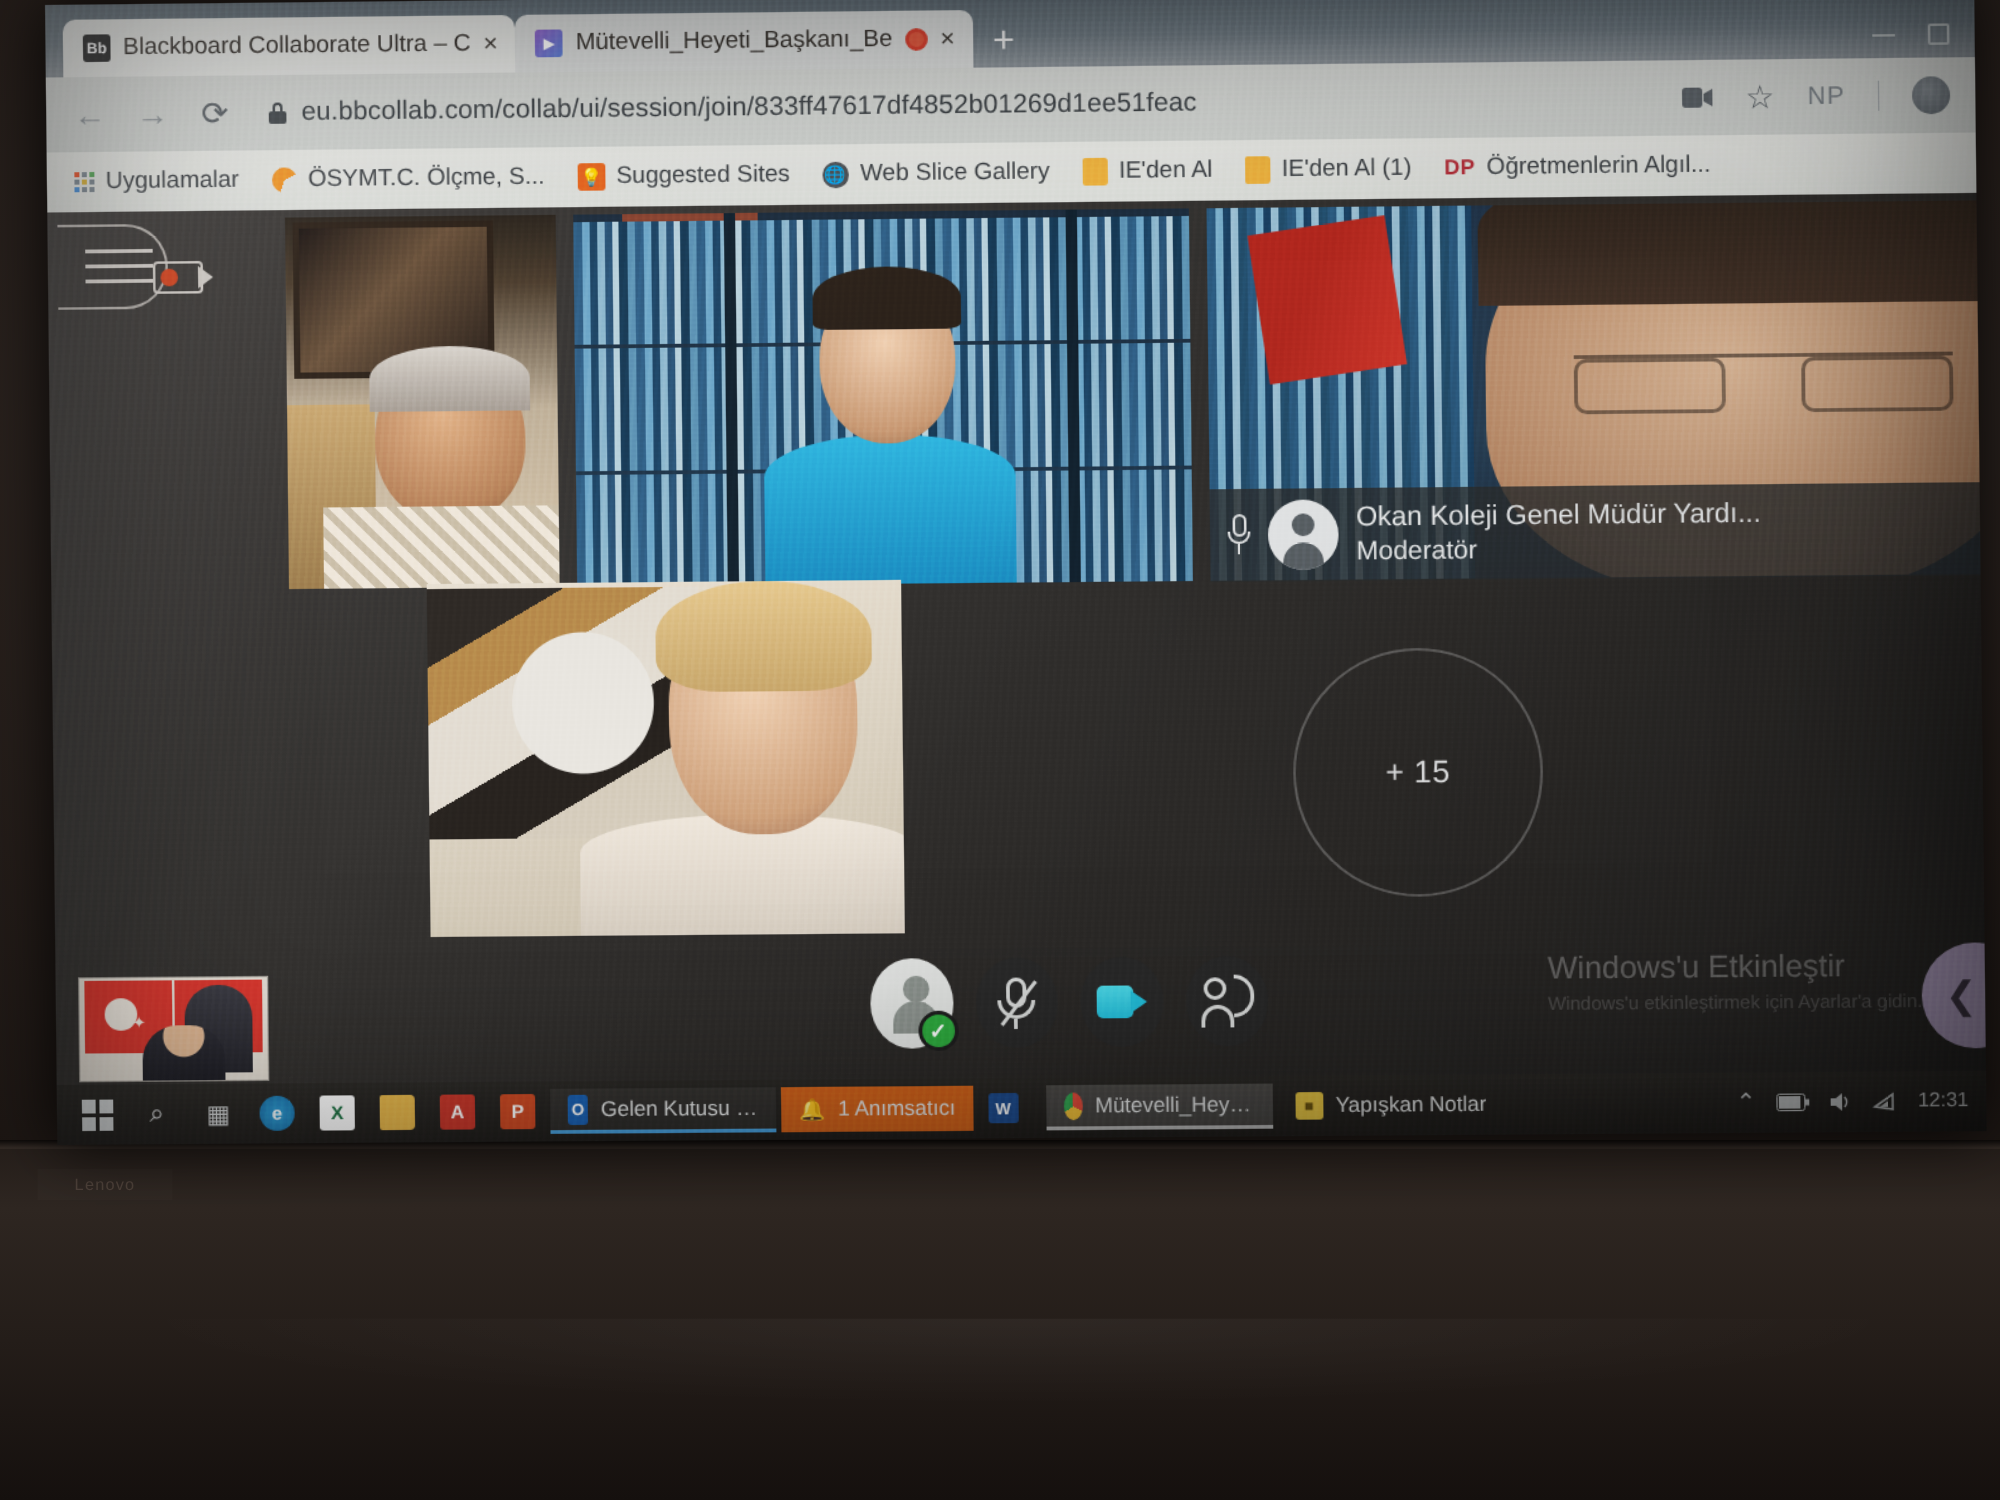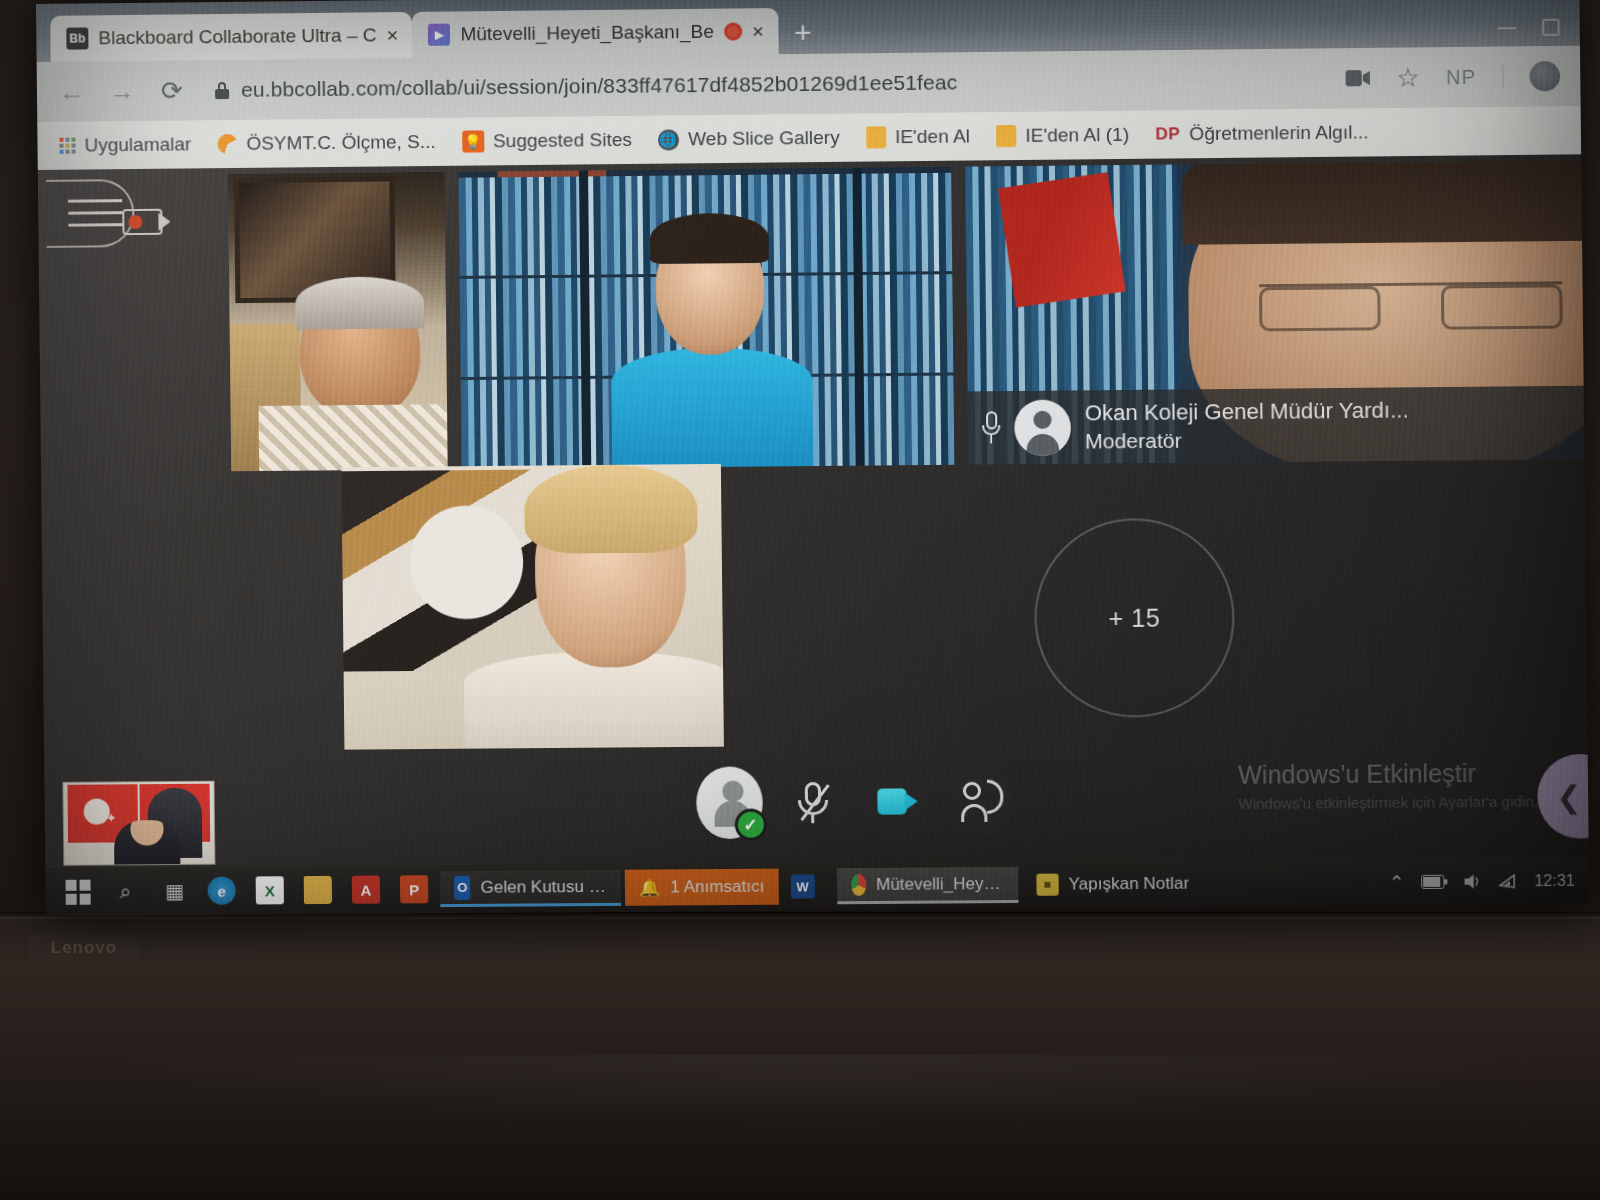--- a/index.html
+++ b/index.html
@@ -23,22 +23,22 @@
     background: linear-gradient(180deg,#241d19 0%, #2e2621 18%, #241d19 55%, #15100e 100%);
   }
   #laptop-base::after{
     content:""; position:absolute; left:90px; right:60px; top:140px; height:70px;
     background: radial-gradient(ellipse at 50% 0%, rgba(255,255,255,0.045), rgba(0,0,0,0) 70%);
     border-radius: 40px;
   }
   #lenovo-logo {
     position: absolute; left: 30px; top: 935px;
     width: 108px; height: 25px;
-    color: #6a5a50; font-size: 17px; letter-spacing: 1px;
-    opacity: .55; font-weight: bold;
+    color: #6a5a50; font-size: 13px; letter-spacing: 1px;
+    opacity: .55; font-weight: normal;
     background: rgba(255,255,255,0.03);
     display:flex; align-items:center; justify-content:center;
   }
   #hinge-line {
     position:absolute; left:0; top:912px; width:1600px; height:7px;
     background: linear-gradient(180deg, #0c0908, #352c26);
   }
 
   
   #screen {

